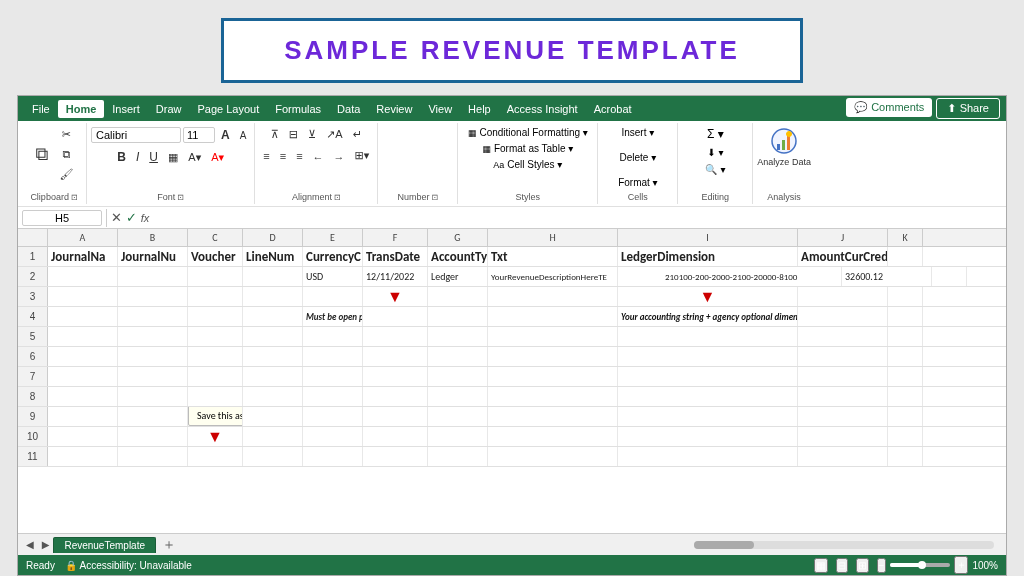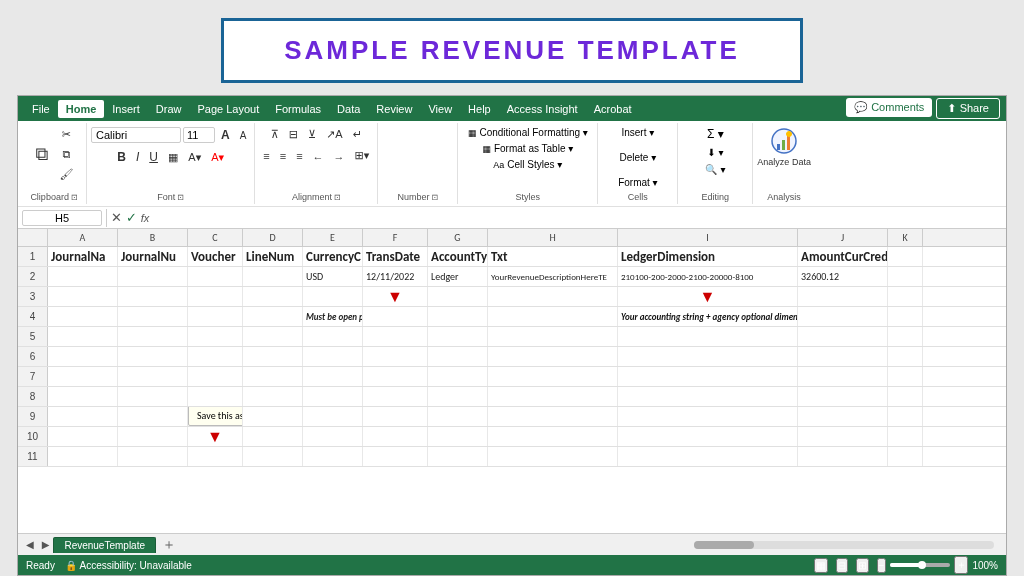--- a/index.html
+++ b/index.html
@@ -630,21 +630,21 @@
         <div class="data-row">
           <div class="row-num">2</div>
           <div class="cell w-a"></div>
           <div class="cell w-b"></div>
           <div class="cell w-c"></div>
           <div class="cell w-d"></div>
           <div class="cell w-e cell-value">USD</div>
           <div class="cell w-f cell-value">12/11/2022</div>
           <div class="cell w-g cell-value">Ledger</div>
           <div class="cell w-h cell-value" style="font-size:9px;">YourRevenueDescriptionHereTE</div>
-          <div class="cell w-i cell-value" style="font-size:9px;">210100-200-2000-2100-20000-8100</div>
+          <div class="cell w-i cell-value" style="font-size:9px;margin-left:44px;">210100-200-2000-2100-20000-8100</div>
           <div class="cell w-j cell-value">32600.12</div>
           <div class="cell w-k"></div>
         </div>
 
         <div class="data-row">
           <div class="row-num">3</div>
           <div class="cell w-a"></div>
           <div class="cell w-b"></div>
           <div class="cell w-c"></div>
           <div class="cell w-d"></div>

